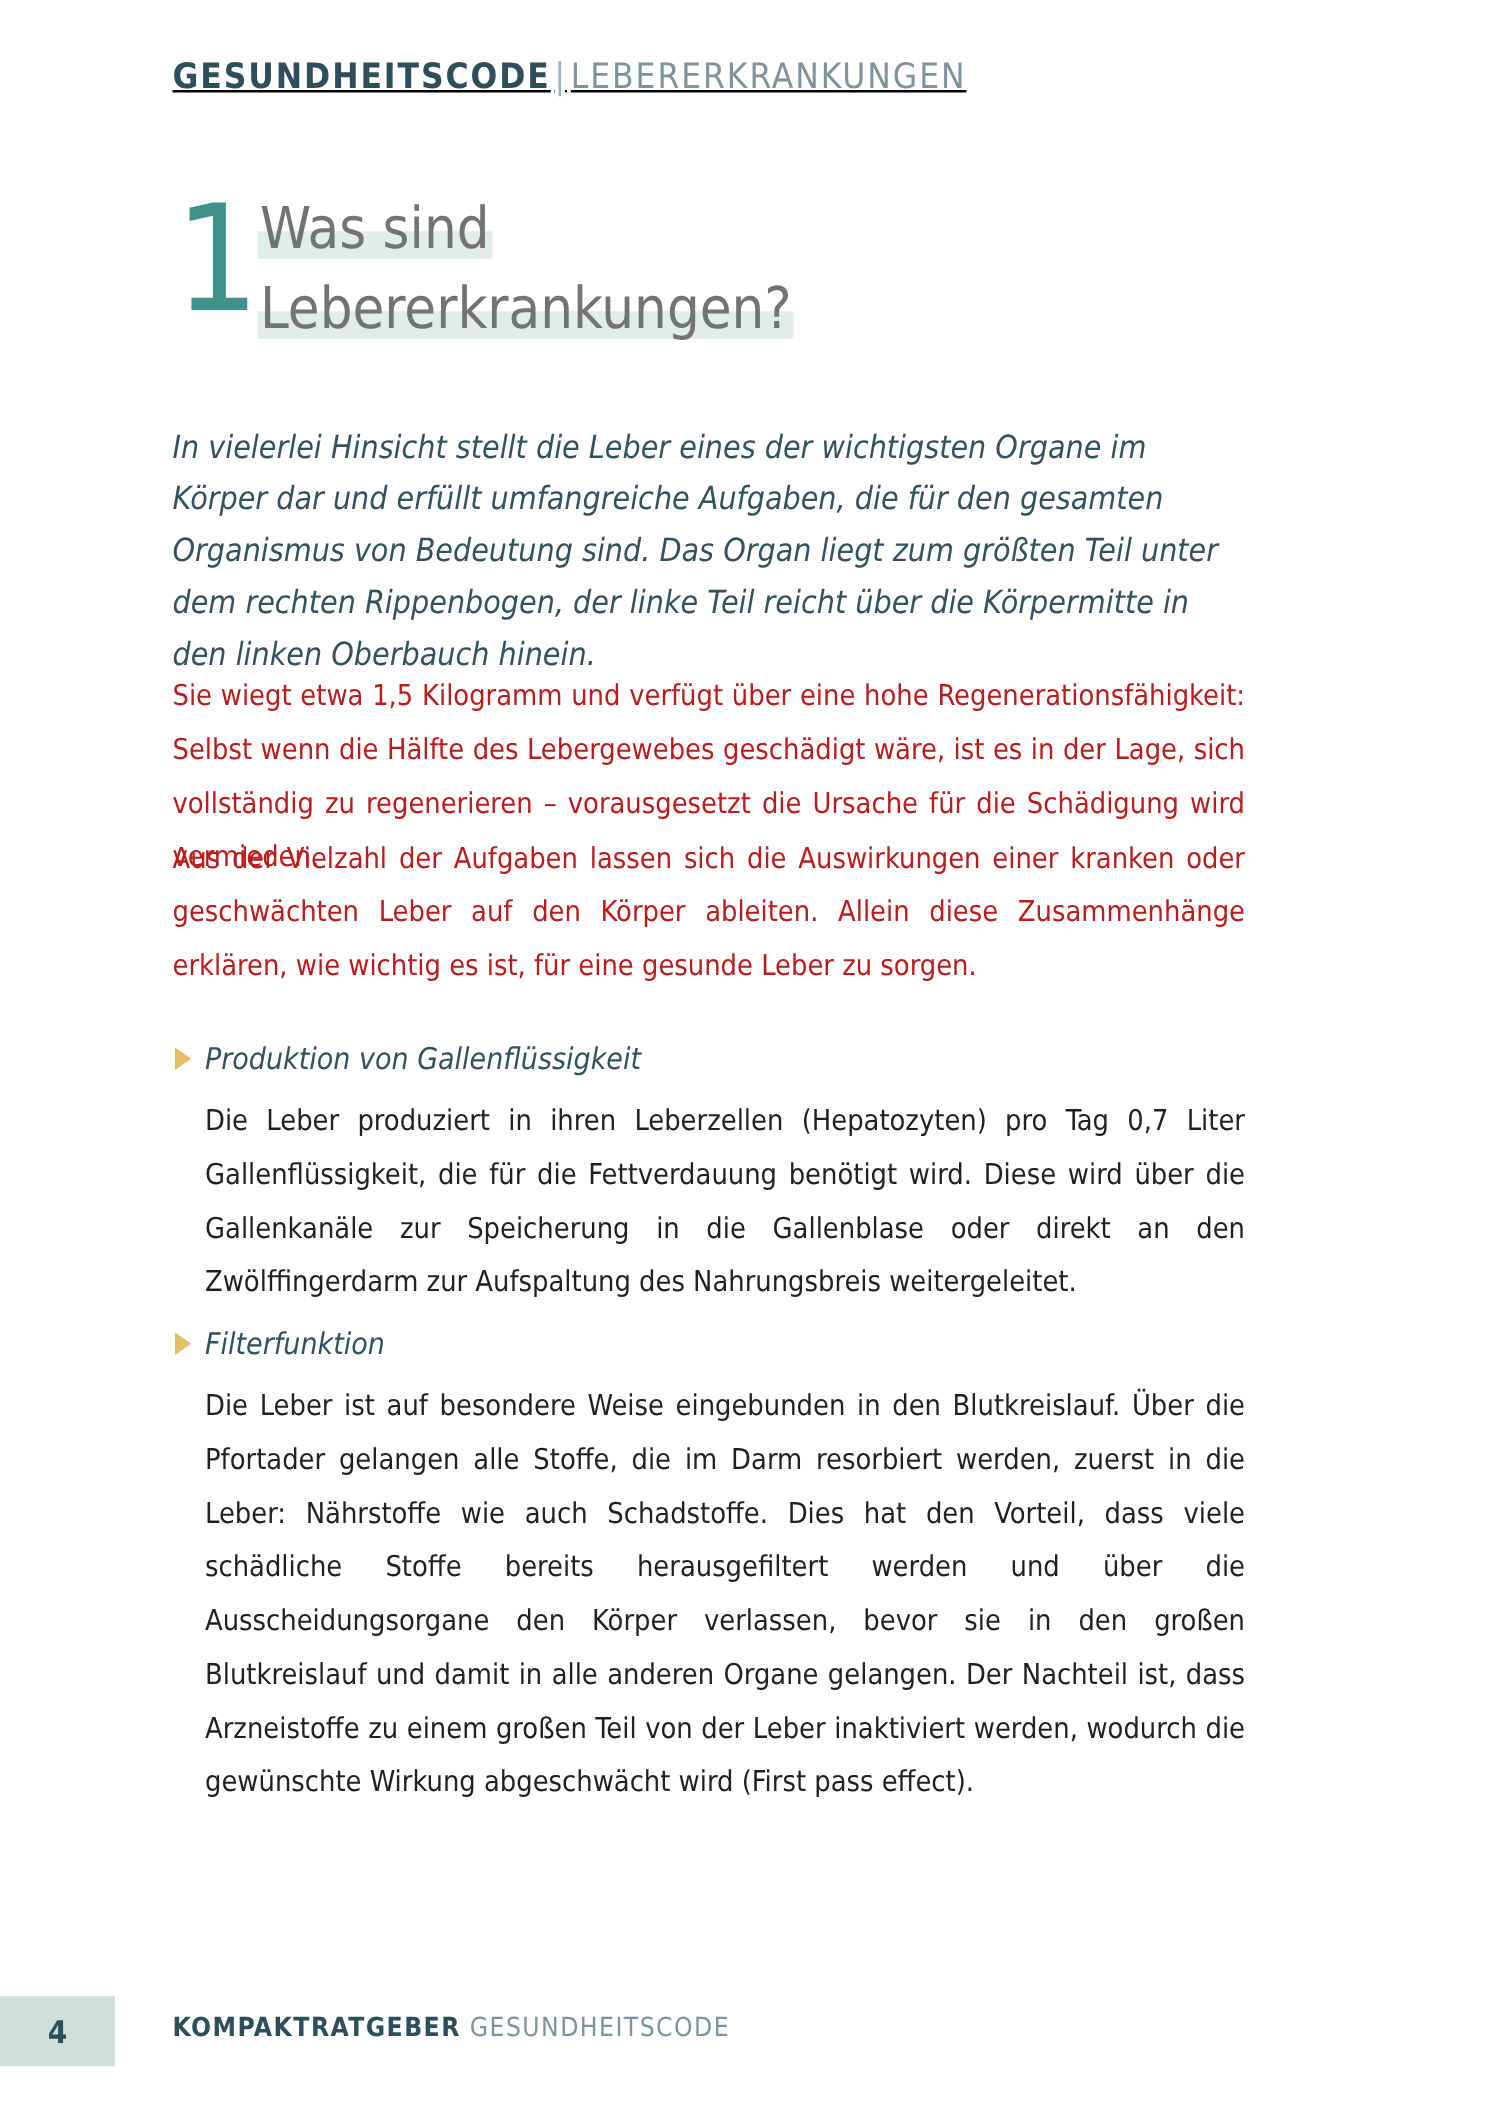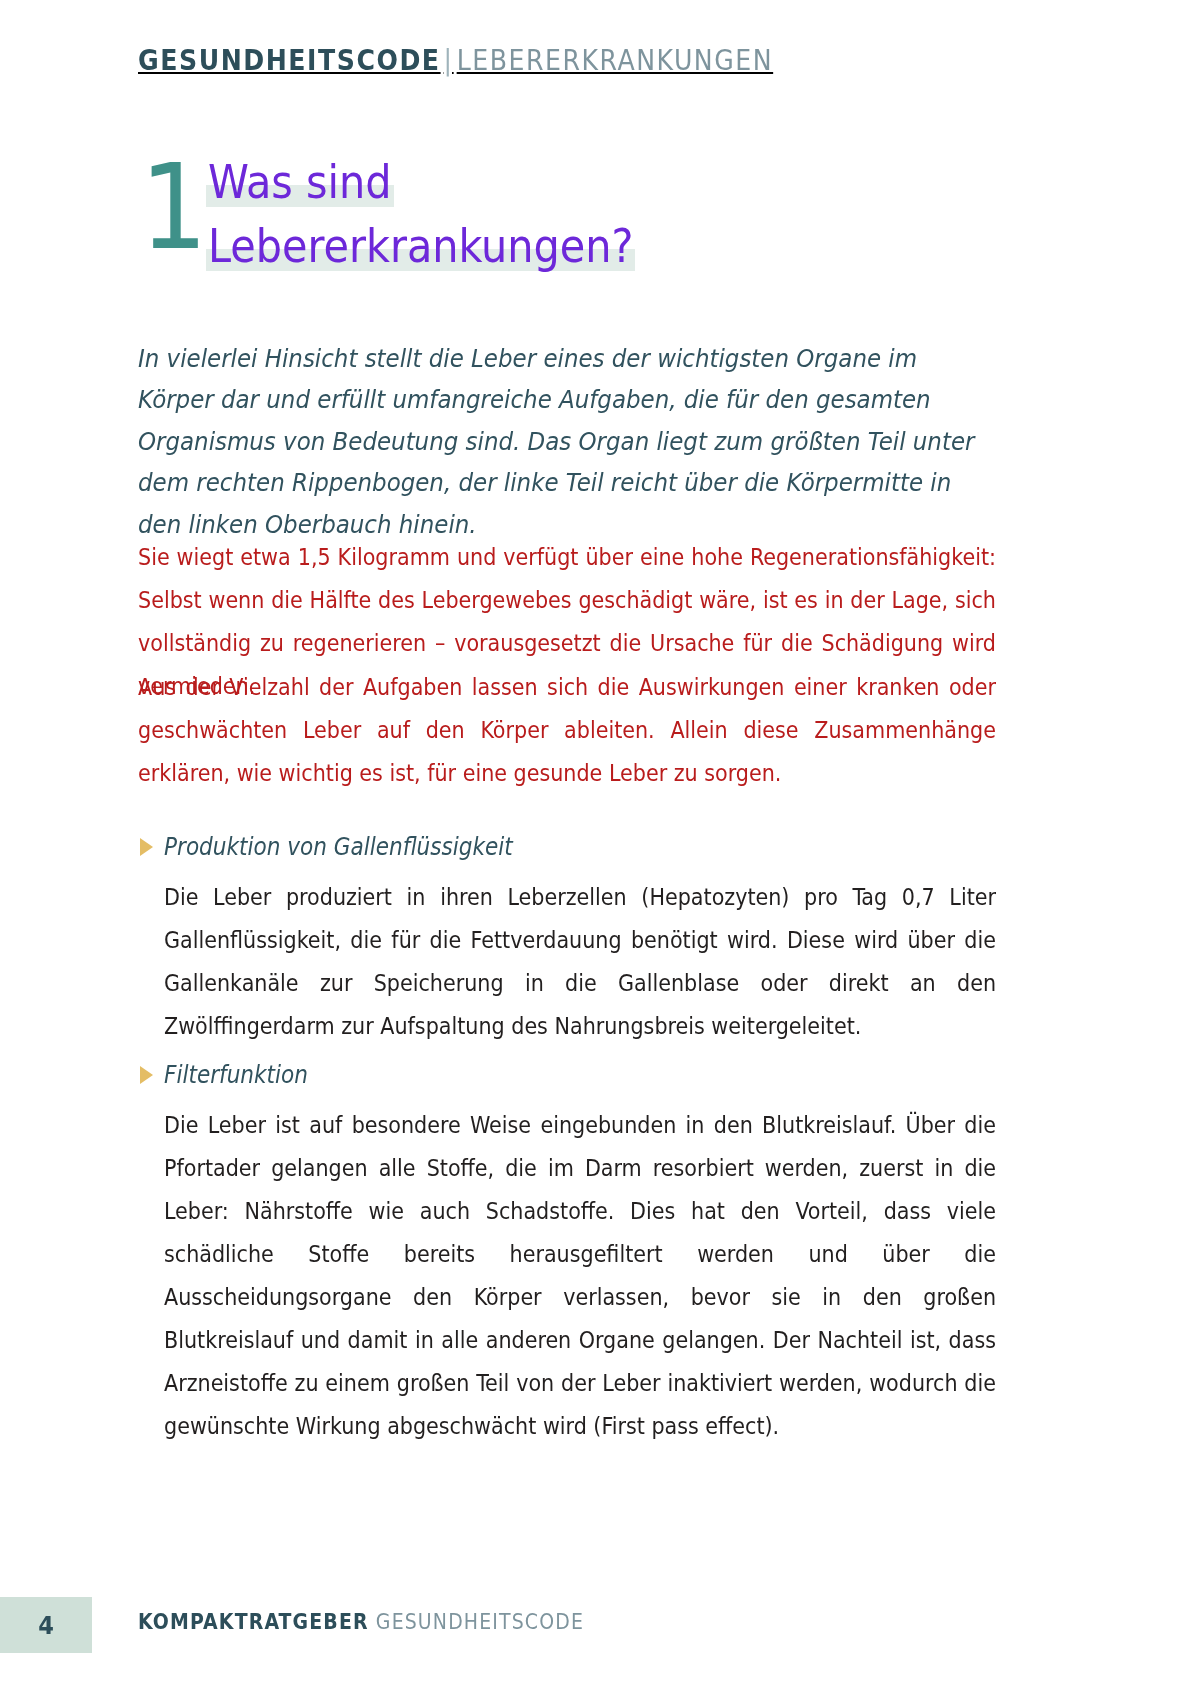--- a/index.html
+++ b/index.html
@@ -63,21 +63,21 @@
     font-family: "DejaVu Sans Condensed", "Liberation Sans Narrow", "Liberation Sans", sans-serif;
   }
   .title-lines {
     margin-left: 68px;
   }
   .title-line {
     position: relative;
     display: block;
     font-size: 46px;
     line-height: 64px;
-    color: #6d28d9;
+    color: #737373;
     font-weight: 400;
     white-space: nowrap;
   }
   .title-line .hl {
     position: relative;
     display: inline-block;
     padding: 0 2px;
   }
   .title-line .hl::before {
     content: "";

